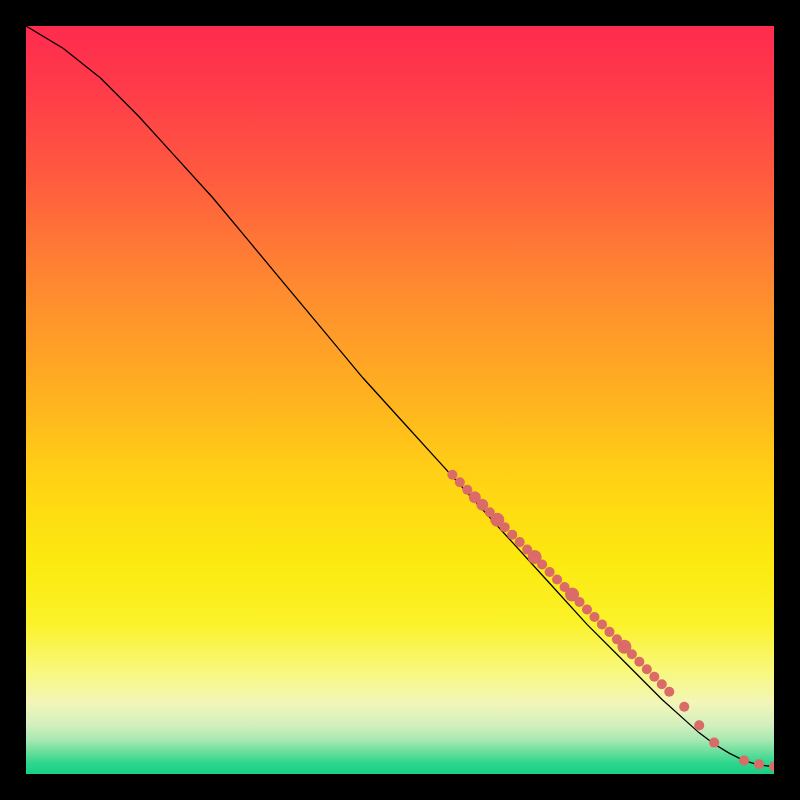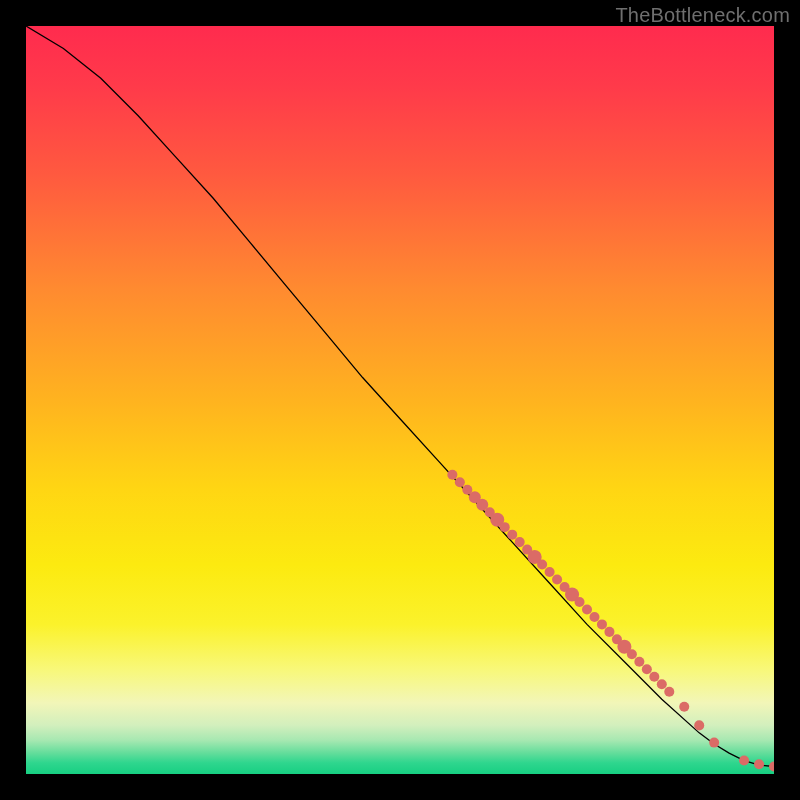--- a/index.html
+++ b/index.html
@@ -44,21 +44,20 @@
     letter-spacing: 0.2px;
     font-weight: 400;
     user-select: none;
   }
 </style>
 </head>
 <body>
 
 <div class="stage">
 
-  <div class="watermark">TheBottleneck.com</div>
 
   <div class="plot-frame">
     <svg class="gradient" viewBox="0 0 100 100" preserveAspectRatio="none">
       <defs>
         <linearGradient id="bg-grad" x1="0" y1="0" x2="0" y2="1">
             <stop offset="0.00%" stop-color="#ff2b4e"></stop>
             <stop offset="8.00%" stop-color="#ff3a4a"></stop>
             <stop offset="20.00%" stop-color="#ff5a3f"></stop>
             <stop offset="35.00%" stop-color="#ff8a30"></stop>
             <stop offset="50.00%" stop-color="#ffb31f"></stop>

